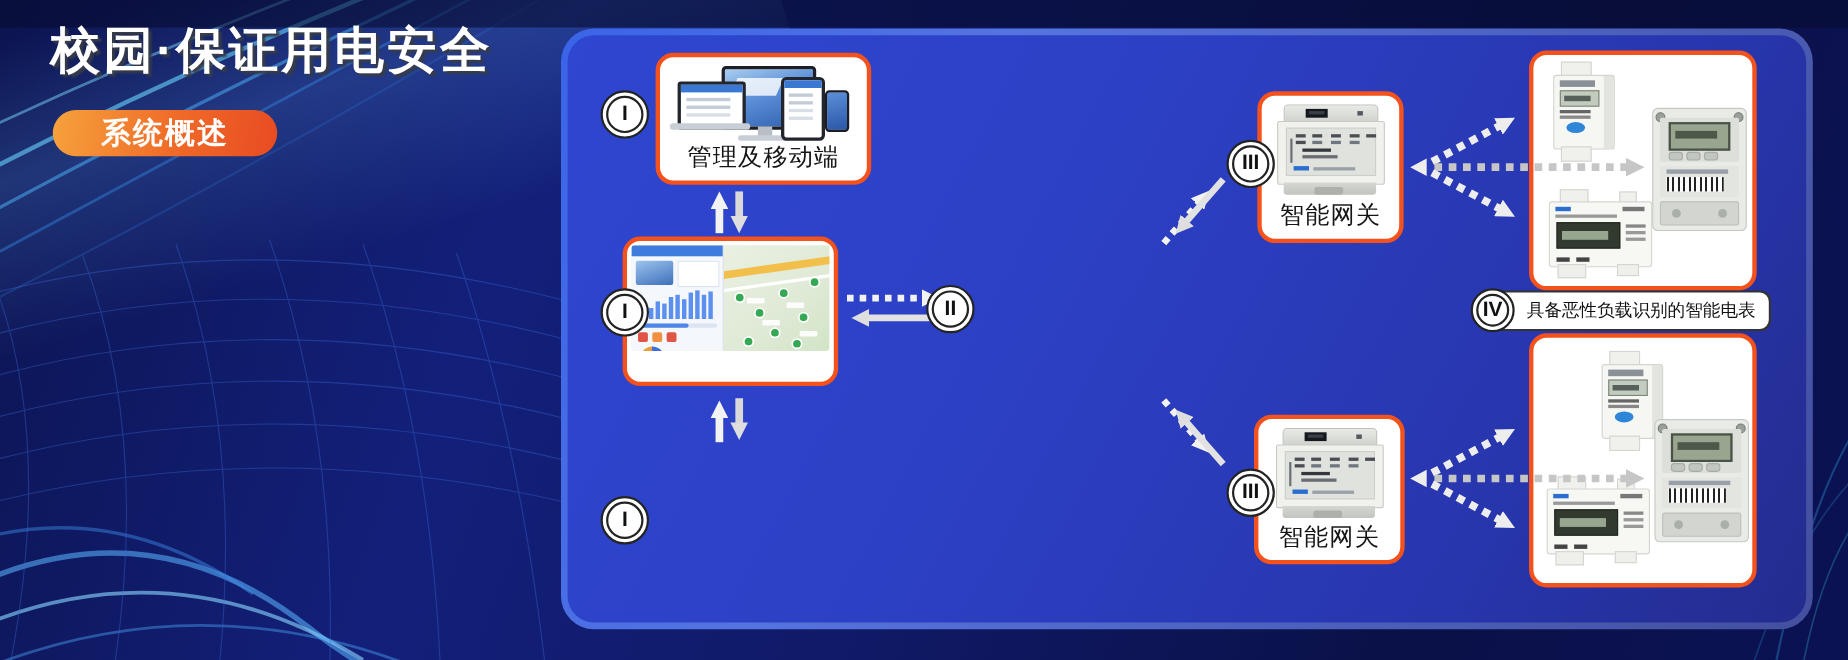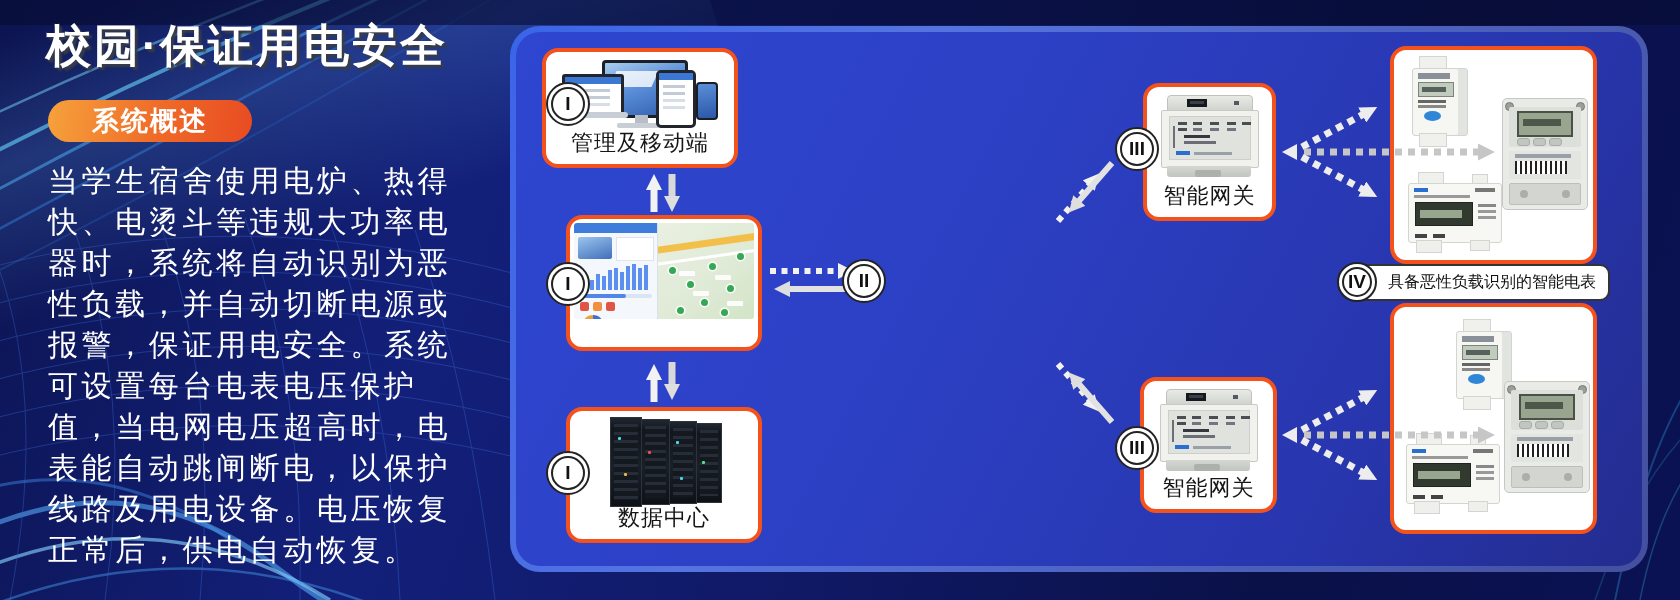--- a/index.html
+++ b/index.html
@@ -177,36 +177,26 @@
       </g>
       <path d="M1615,600 Q1648,440 1700,370" stroke="#2a8ac8" stroke-width="2" opacity="0.4"></path>
       <path d="M1595,600 Q1638,475 1700,420" stroke="#2a8ac8" stroke-width="1.5" opacity="0.3"></path>
       <path d="M1640,600 Q1660,500 1705,450" stroke="#35b8d8" stroke-width="1.5" opacity="0.3"></path>
       <rect x="0" y="0" width="1680" height="25" fill="#070c30" opacity="0.6"></rect>
     </g>
   </svg>
 
   <h1 class="page-title">校园·保证用电安全</h1>
   <div class="badge">系统概述</div>
-  <div class="desc">当学生宿舍使用电炉、热得
-快、电烫斗等违规大功率电
-器时，系统将自动识别为恶
-性负载，并自动切断电源或
-报警，保证用电安全。系统
-可设置每台电表电压保护
-值，当电网电压超高时，电
-表能自动跳闸断电，以保护
-线路及用电设备。电压恢复
-正常后，供电自动恢复。</div>
 
   <div class="panel">
     <div class="panel-inner"></div>
   </div>
 
-  <div class="node" style="left:542px;top:48px;width:196px;height:120px;">
+  <div class="node" style="left:596px;top:48px;width:196px;height:120px;">
     <div class="ill" style="left:14px;top:8px;width:160px;height:70px;">
       <div class="monitor"></div>
         <div class="mon-stand"></div>
         <div class="mon-base"></div>
       <div class="laptop"></div>
         <div class="lap-base"></div>
       <div class="tablet"></div>
         <div class="phone"></div>
     </div>
     <div class="node-label">管理及移动端</div>
@@ -250,35 +240,20 @@
         </div>
         <div class="dash-line"></div>
         <div class="sq" style="left:6px;background:#e05545;"></div>
         <div class="sq" style="left:19px;background:#f09040;"></div>
         <div class="sq" style="left:32px;background:#e05545;"></div>
         <div class="donut"></div>
       </div>
     </div>
   </div>
 
-  <div class="node" style="left:566px;top:407px;width:196px;height:136px;">
-    <div class="ill" style="left:40px;top:6px;width:112px;height:88px;">
-      <div class="rack" style="left:0;width:30px;height:88px;"></div>
-      <div class="rack" style="left:31px;width:27px;height:84px;top:2px;"></div>
-      <div class="rack" style="left:59px;width:26px;height:81px;top:4px;"></div>
-      <div class="rack" style="left:86px;width:24px;height:78px;top:6px;"></div>
-      <div class="led" style="left:8px;top:20px;background:#49d8e8;"></div>
-      <div class="led" style="left:38px;top:34px;background:#e85555;"></div>
-      <div class="led" style="left:66px;top:24px;background:#49d8e8;"></div>
-      <div class="led" style="left:92px;top:44px;background:#58e088;"></div>
-      <div class="led" style="left:14px;top:56px;background:#e8b84a;"></div>
-      <div class="led" style="left:70px;top:60px;background:#49d8e8;"></div>
-    </div>
-    <div class="node-label">数据中心</div>
-  </div>
 
 
   <div class="node" style="left:1143px;top:83px;width:133px;height:138px;">
     <div class="ill gw" style="left:14px;top:8px;width:96px;height:86px;">
       <div class="gw-top"></div>
         <div class="usb"></div>
         <div class="gw-dot"></div>
       <div class="gw-body">
         <div class="gw-plate">
           <div class="gw-row" style="left:8px;top:5px;width:9px;box-shadow:15px 0 0 #4a4e54,32px 0 0 #4a4e54,49px 0 0 #4a4e54,64px 0 0 #4a4e54;"></div>

